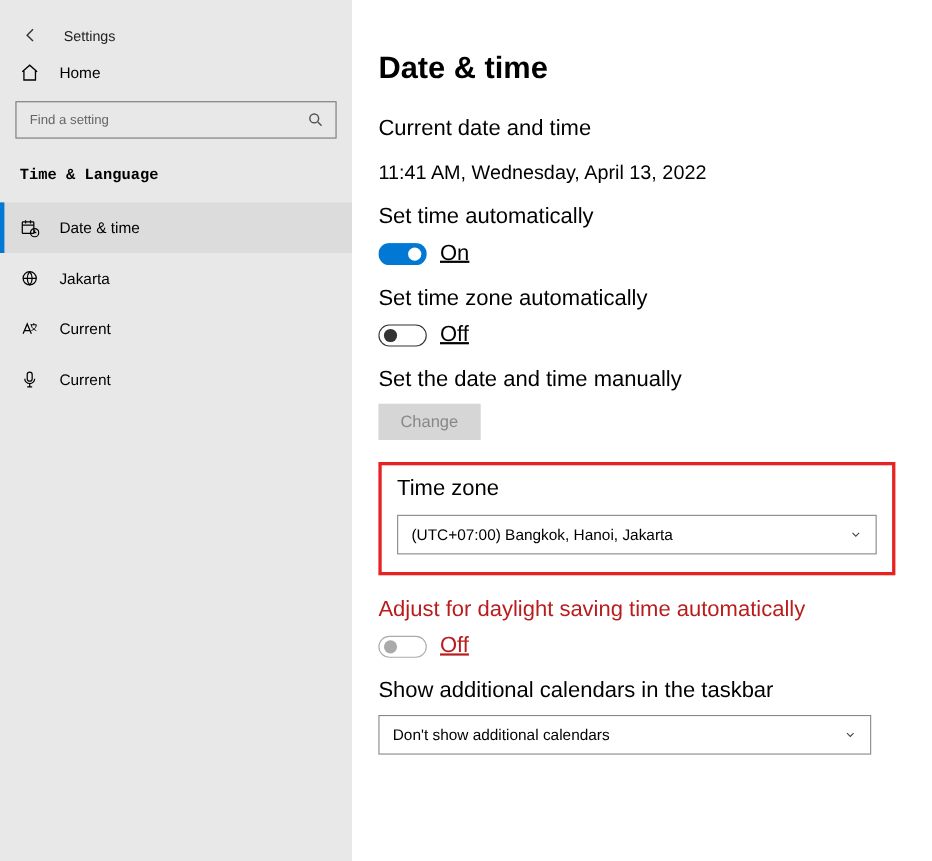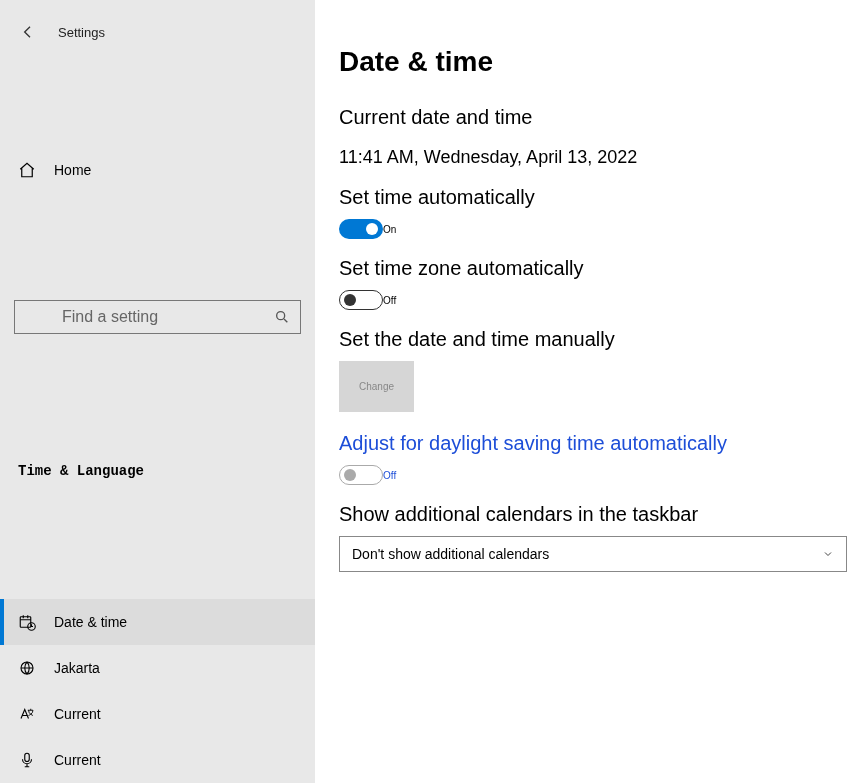--- a/index.html
+++ b/index.html
@@ -1,60 +1,60 @@
 <!DOCTYPE html>
 <html><head>
 <meta charset="utf-8">
 <style>
   * { box-sizing: border-box; margin: 0; padding: 0; font-family: "Segoe UI", Arial, sans-serif; }
   body { width: 847px; height: 783px; display: flex; background: #fff; overflow: hidden; color:#000;}
-  .sidebar { width: 320px; height: 100%; background: #e8e8e8; padding: 12px 14px 0 14px; display:flex; flex-direction:column;justify-content:space-between;}
+  .sidebar { width: 320px; height: 100%; background: #e8e8e8; padding: 12px 14px 0 14px; display:flex; flex-direction:column;}
   .header-row { display:flex; align-items:center; height:40px; padding-left:4px;}
   .back-arrow { width:20px; color:#444; display:flex; align-items:center; justify-content:center; cursor:pointer;}
   .back-arrow svg{width:16px;height:16px;stroke:#333;}
   .win-title { font-size:13px; margin-left:20px; color:#222;}
   .home-row { display:flex; align-items:center; height:28px; padding-left:4px; cursor:pointer;}
   .home-row .icon{width:18px;display:flex;align-items:center;justify-content:center;}
   .home-row span.text{margin-left:18px;font-size:14px;}
   .search-box { margin-top:12px; border:1px solid #777; height:34px; display:flex; align-items:center; padding:0 10px 0 12px; background:#e8e8e8;}
-  .search-box input{flex:1;border:none;outline:none;background:transparent;font-size:16px;color:#a21caf;margin-left:35px;}
+  .search-box input{flex:1;border:none;outline:none;background:transparent;font-size:12px;color:#a21caf;}
   .search-box input::placeholder{color:#666;}
   .search-box .sicon{width:16px;height:16px;color:#555;}
   .category-title{font-size:14px;font-weight:600;margin-top:26px;padding-left:4px;font-family:Liberation Mono, monospace;}
   .nav{margin-top:16px;margin-left:-14px;margin-right:-14px;}
   .nav-item{display:flex;align-items:center;height:46px;padding-left:18px;cursor:pointer;position:relative;}
   .nav-item.active{background:#dcdcdc;}
   .nav-item.active::before{content:"";position:absolute;left:0;top:0;bottom:0;width:4px;background:#0078d4;}
   .nav-item .icon{width:18px;height:18px;display:flex;align-items:center;justify-content:center;color:#000;}
   .nav-item .label{margin-left:18px;font-size:14px;}
   
   .main{flex:1;padding:46px 0 0 24px;}
   .page-title{font-size:28px;font-weight:600;margin-bottom:28px;}
   .section-h{font-size:20px;margin-bottom:18px;}
   .body-text{font-size:18px;margin-bottom:18px;}
   .label-text{font-size:20px;margin-bottom:10px;}
-  .faded{color:#1d4ed8;}
+  .faded{color:#b91c1c;}
   .toggle-row{display:flex;align-items:center;margin-bottom:18px;}
   .toggle{width:44px;height:20px;border-radius:20px;position:relative;cursor:pointer;border:1px solid transparent;}
   .toggle .knob{position:absolute;top:3px;width:12px;height:12px;border-radius:50%;}
   .toggle.on{background:#0078d4;}
   .toggle.on .knob{right:4px;background:#fff;}
   .toggle.off{background:transparent;border:1px solid #333;}
   .toggle.off .knob{left:4px;background:#333;}
   .toggle.off.disabled{border-color:#aaa;}
   .toggle.off.disabled .knob{background:#aaa;}
-  .toggle-text{font-size:10px;}
-  .btn{display:inline-block;background:#ccc;border:none;font-size:10px;padding:20px 20px;cursor:pointer;color:#000;text-align:center;}
+  .toggle-text{margin-left:12px;font-size:20px;text-decoration:underline;}
+  .btn{display:inline-block;background:#ccc;border:none;font-size:15px;padding:8px 20px;cursor:pointer;color:#000;text-align:center;}
   .btn.disabled{color:#888;background:#d6d6d6;cursor:default;}
   .sync-block{margin-top:18px;}
   .sync-info{font-size:14px;color:#7a7a7a;line-height:1.5;margin-bottom:10px;}
   .highlight-box{border:3px solid #e62222;padding:10px 14px 16px 14px;margin-top:20px;width:470px;}
   .combo{display:flex;align-items:center;justify-content:space-between;border:1px solid #888;height:36px;padding:0 12px;font-size:14px;cursor:pointer;background:#fff;}
   .combo .chev{width:12px;height:12px;}
-  .combo.plain{width:508px;margin-top:8px;}
+  .combo.plain{width:448px;margin-top:8px;}
   .spacer{height:20px;}
   svg{display:block;}
 </style>
 </head>
 <body>
 
 <div class="sidebar">
   <div class="header-row">
     <div class="back-arrow">
       <svg viewBox="0 0 24 24" fill="none" stroke="currentColor" stroke-width="2">
@@ -146,20 +146,31 @@
     <div class="toggle off">
         <div class="knob"></div>
       </div>
     <div class="toggle-text">Off</div>
   </div>
 
   <div class="label-text">Set the date and time manually</div>
   <button class="btn disabled">Change</button>
 
 
+  <div class="highlight-box">
+    <div class="label-text" style="margin-bottom:12px">Time zone</div>
+    <div class="combo">
+      <span>(UTC+07:00) Bangkok, Hanoi, Jakarta</span>
+      <span class="chev">
+        <svg viewBox="0 0 24 24" width="12" height="12" fill="none" stroke="#444" stroke-width="2">
+            <path d="M6 9 L12 15 L18 9"></path>
+          </svg>
+      </span>
+    </div>
+  </div>
 
   <div class="spacer"></div>
   <div class="label-text faded">Adjust for daylight saving time automatically</div>
   <div class="toggle-row">
     <div class="toggle off disabled">
         <div class="knob"></div>
       </div>
     <div class="toggle-text faded">Off</div>
   </div>
 

